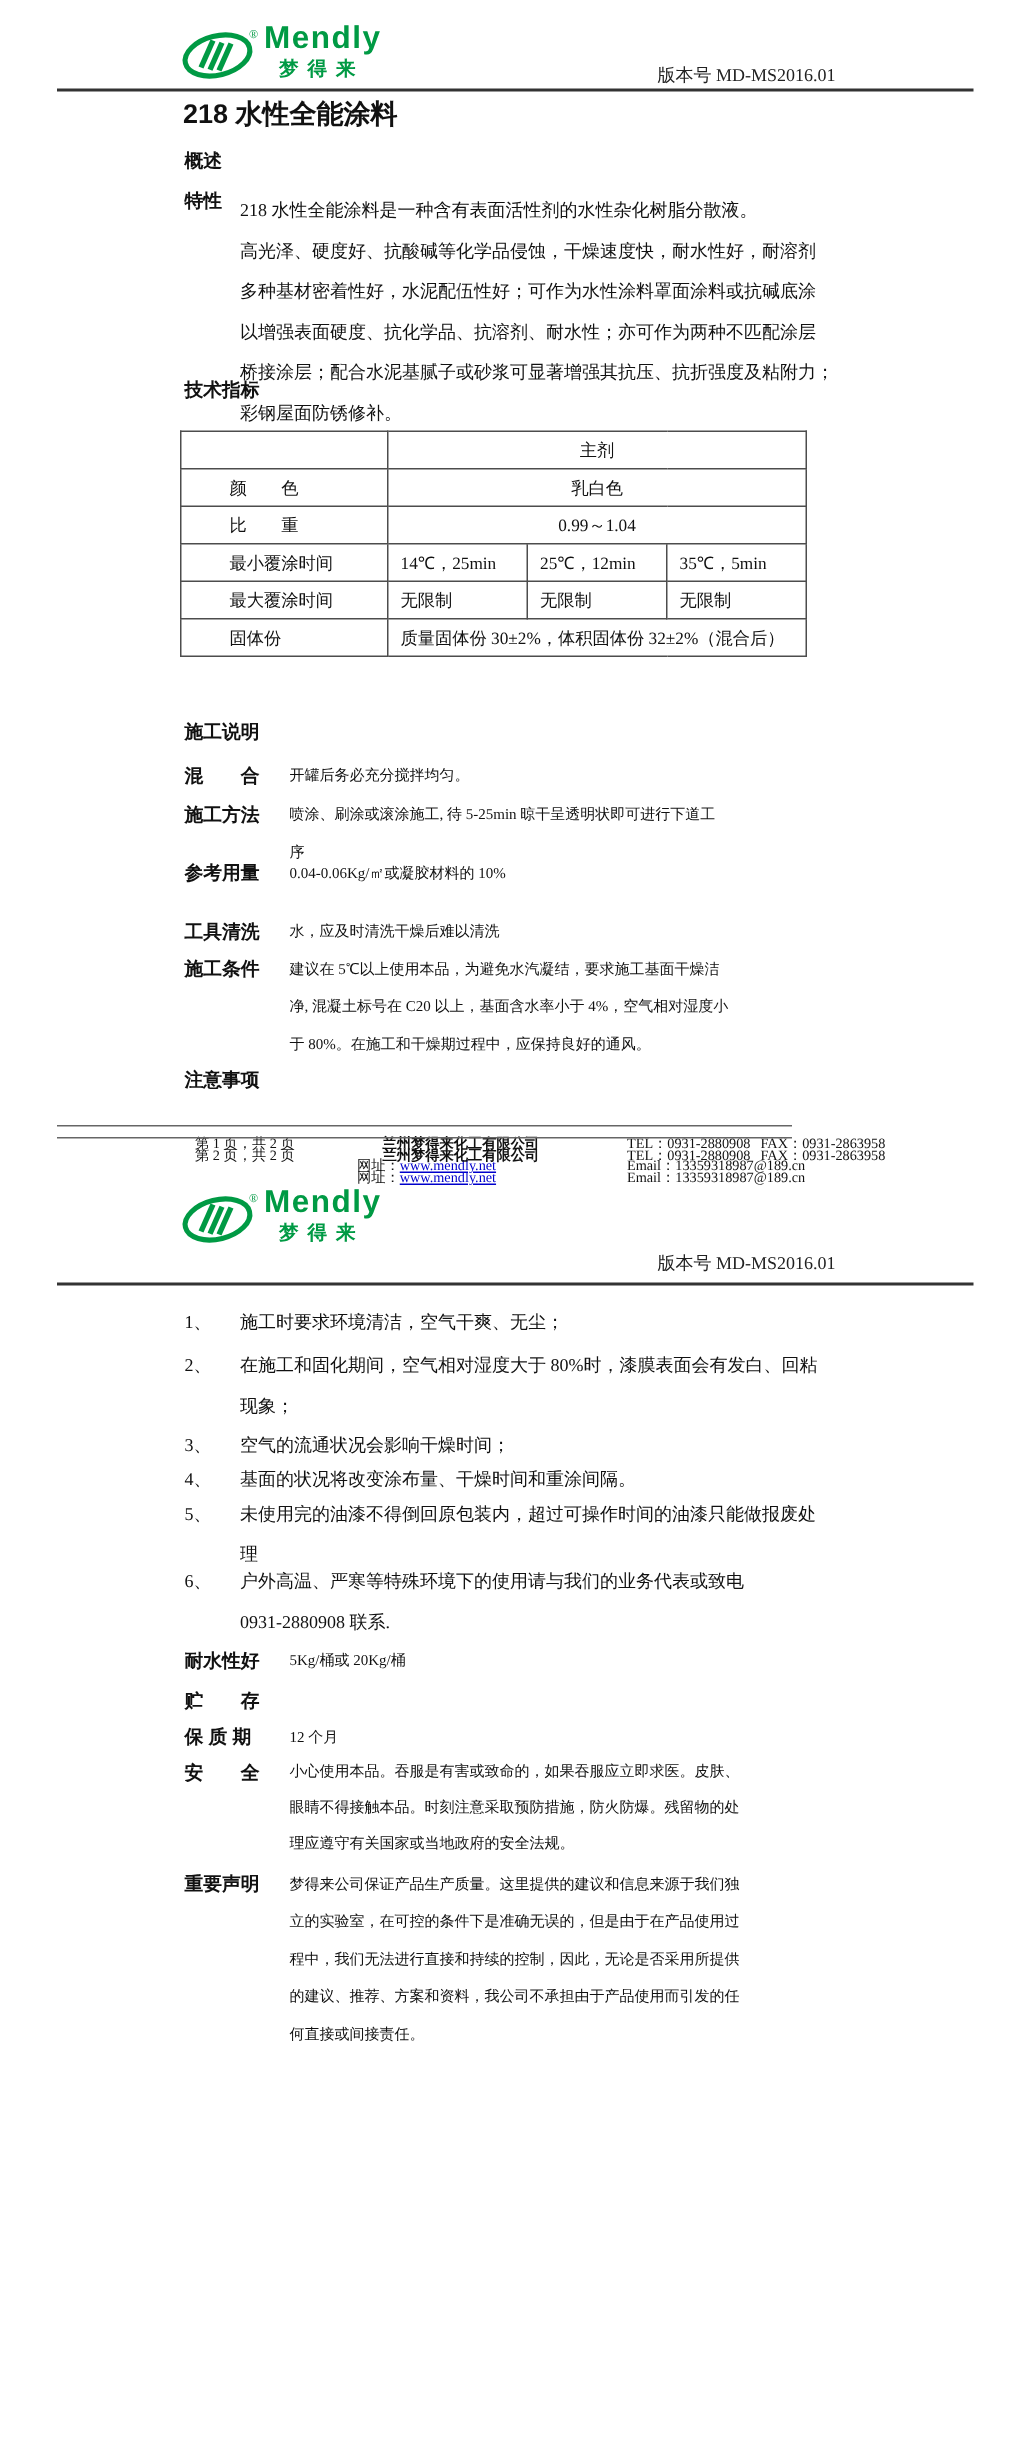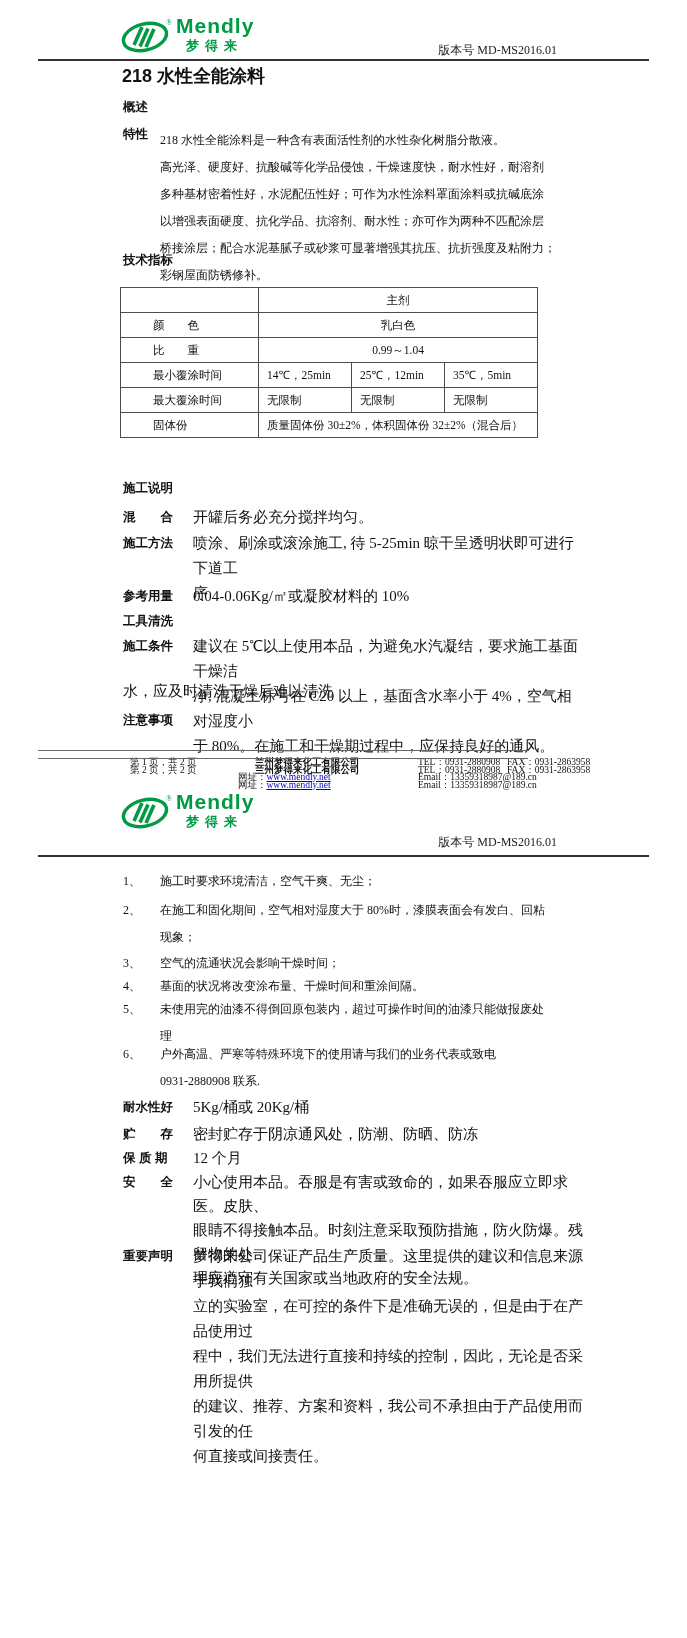--- a/index.html
+++ b/index.html
@@ -28,21 +28,21 @@
   .abs { position:absolute; }
   .product-title { left:122px; top:64px; font-family:"Liberation Sans", sans-serif; font-weight:bold; font-size:18px; }
   .sec-label { font-family:"Liberation Sans", sans-serif; font-weight:bold; font-size:12.5px; }
 
   .hang { left:123px; width:452px; display:flex; }
   .hang .lbl { flex:0 0 37px; font-family:"Liberation Sans", sans-serif; font-weight:bold; font-size:12.5px; line-height:27px; }
   .hang .txt { flex:1; font-size:12px; line-height:27px; white-space:pre-line;margin-top:33px; }
 
   .crow { left:123px; width:462px; display:flex; }
   .crow .lbl { flex:0 0 70px; font-family:"Liberation Sans", sans-serif; font-weight:bold; font-size:12.5px; line-height:25px; }
-  .crow .txt { flex:1; font-size:15px; line-height:25px; white-space:pre-line; }
+  .crow .txt { flex:1; font-size:10px; line-height:25px; white-space:pre-line; }
 
   
   .spec-table { position:absolute; left:120px; top:287px; border-collapse:collapse; table-layout:fixed; }
   .spec-table td {
     border:1px solid #4d4d4d; height:25px; font-size:11.5px; padding:0 8px; vertical-align:middle;
   }
   .spec-table .c0 { width:138px;padding-left:32px; }
   .spec-table .c  { width:93px; }
   .spec-table .center { text-align:center; }
 
@@ -143,25 +143,25 @@
 
   <div class="abs crow" style="top:505px;">
     <div class="lbl">混　　合</div>
     <div class="txt">开罐后务必充分搅拌均匀。</div>
   </div>
   <div class="abs crow" style="top:531px;">
     <div class="lbl">施工方法</div>
     <div class="txt">喷涂、刷涂或滚涂施工, 待 5-25min 晾干呈透明状即可进行下道工
 序</div>
   </div>
-  <div class="abs crow" style="top:584px;">
+  <div class="abs crow" style="top:570px;">
     <div class="lbl">参考用量</div>
     <div class="txt">0.04-0.06Kg/㎡或凝胶材料的 10%</div>
   </div>
-  <div class="abs crow" style="top:609px;flex-direction:column;">
+  <div class="abs crow" style="top:609px;">
     <div class="lbl">工具清洗</div>
     <div class="txt">水，应及时清洗干燥后难以清洗</div>
   </div>
   <div class="abs crow" style="top:634px;">
     <div class="lbl">施工条件</div>
     <div class="txt">建议在 5℃以上使用本品，为避免水汽凝结，要求施工基面干燥洁
 净, 混凝土标号在 C20 以上，基面含水率小于 4%，空气相对湿度小
 于 80%。在施工和干燥期过程中，应保持良好的通风。</div>
   </div>
 
@@ -225,21 +225,20 @@
     <div class="txt">户外高温、严寒等特殊环境下的使用请与我们的业务代表或致电
 0931-2880908 联系.</div>
   </div>
 
   <div class="abs crow" style="top:311px;">
     <div class="lbl">耐水性好</div>
     <div class="txt">5Kg/桶或 20Kg/桶</div>
   </div>
   <div class="abs crow" style="top:338px;">
     <div class="lbl">贮　　存</div>
-    <div class="txt">密封贮存于阴凉通风处，防潮、防晒、防冻</div>
   </div>
   <div class="abs crow" style="top:362px;">
     <div class="lbl">保 质 期</div>
     <div class="txt">12 个月</div>
   </div>
   <div class="abs crow" style="top:460px;">
     <div class="lbl">重要声明</div>
     <div class="txt">梦得来公司保证产品生产质量。这里提供的建议和信息来源于我们独
 立的实验室，在可控的条件下是准确无误的，但是由于在产品使用过
 程中，我们无法进行直接和持续的控制，因此，无论是否采用所提供

